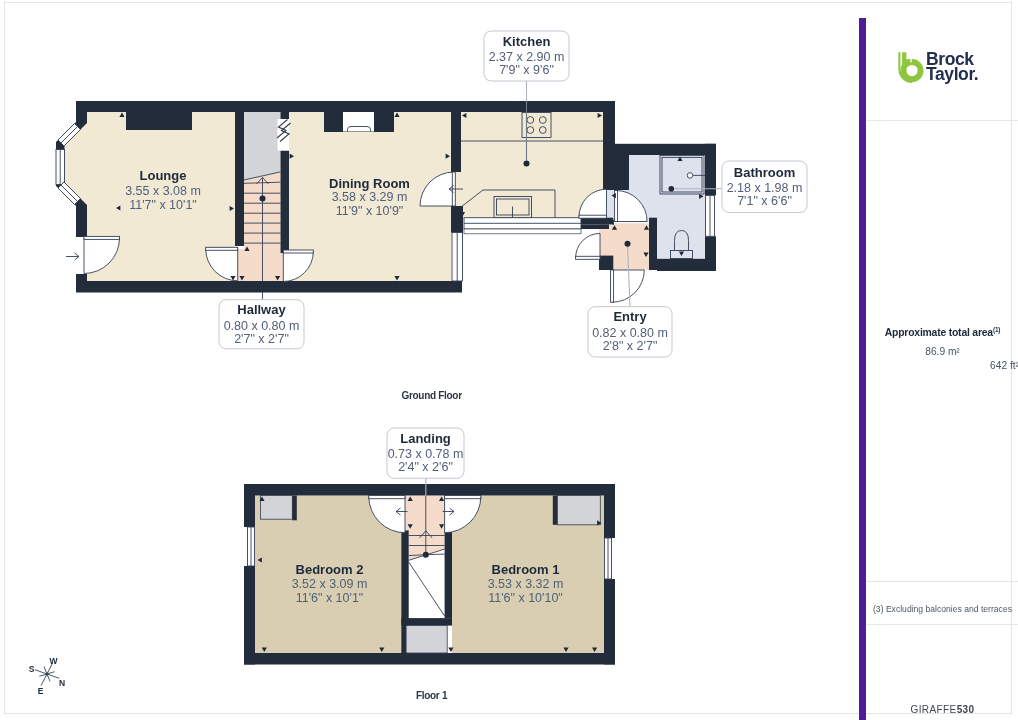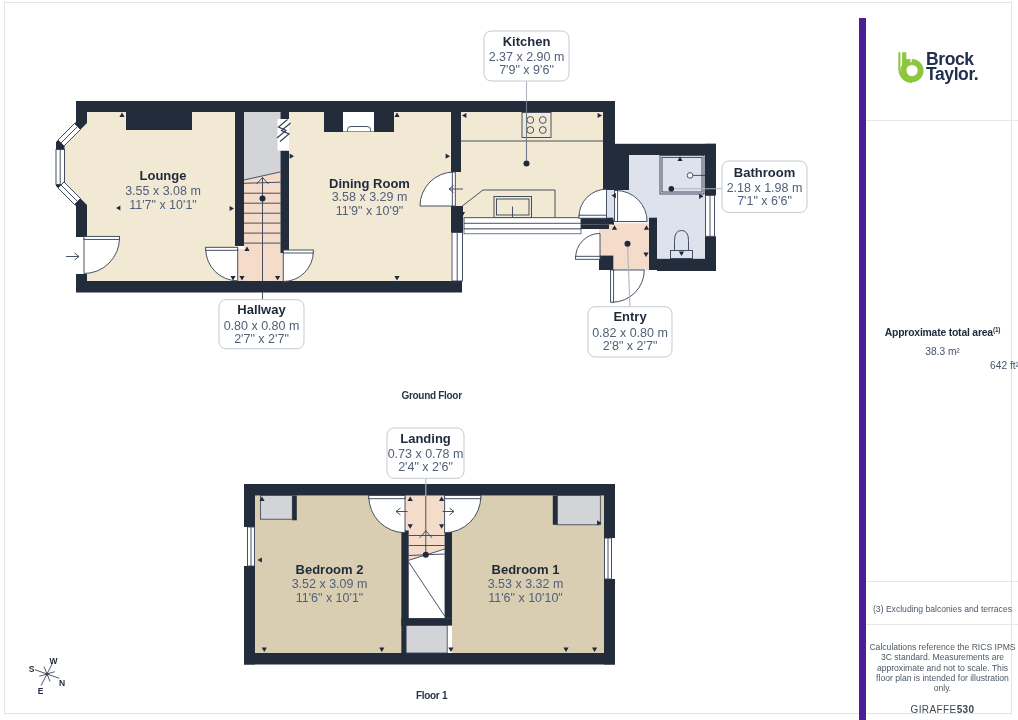--- a/index.html
+++ b/index.html
@@ -465,22 +465,21 @@
 <circle cx="14" cy="19.6" r="5.8" fill="#ffffff"></circle>
 <circle cx="14" cy="19.6" r="8.6" fill="none" stroke="#8dc63f" stroke-width="5.9"></circle>
 <rect x="7.3" y="8.2" width="5" height="2.5" fill="#8dc63f"></rect>
 <rect x="12.4" y="7.9" width="1.3" height="3.4" fill="#ffffff"></rect>
 </svg>
 <div style="position:absolute;left:28px;top:1.5px;font-weight:bold;font-size:17.5px;line-height:15.4px;letter-spacing:-0.4px;color:#232f4e;">Brock<br>Taylor.</div>
 </div>
 
 <div style="position:absolute;left:0;right:0;top:308px;text-align:center;font-weight:bold;font-size:10.4px;letter-spacing:-0.2px;color:#1e293c;">Approximate total area<span style="font-size:6.5px;vertical-align:super;">(1)</span></div>
 
-<div style="position:absolute;left:0;right:0;top:327.5px;text-align:center;font-size:10.2px;color:#44536a;">38.3 m²</div>
+<div style="position:absolute;left:0;right:0;top:327.5px;text-align:center;font-size:10.2px;color:#44536a;">86.9 m²</div>
 
 <div style="position:absolute;left:0;right:0;top:341.5px;text-align:right;font-size:10.2px;color:#44536a;">642 ft²</div>
 
 <div style="position:absolute;left:0;right:0;top:586px;text-align:center;font-size:8.6px;color:#4c5866;">(3) Excluding balconies and terraces</div>
 
-<div style="position:absolute;left:0;right:0;top:624px;text-align:center;font-size:8.6px;line-height:10.35px;color:#4c5866;">Calculations reference the RICS IPMS<br>3C standard. Measurements are<br>approximate and not to scale. This<br>floor plan is intended for illustration<br>only.</div>
 
 <div style="position:absolute;left:0;right:0;top:686px;text-align:center;font-size:10px;letter-spacing:0.4px;color:#3d4754;">GIRAFFE<b>530</b></div>
 </div>
 
 </body></html>

